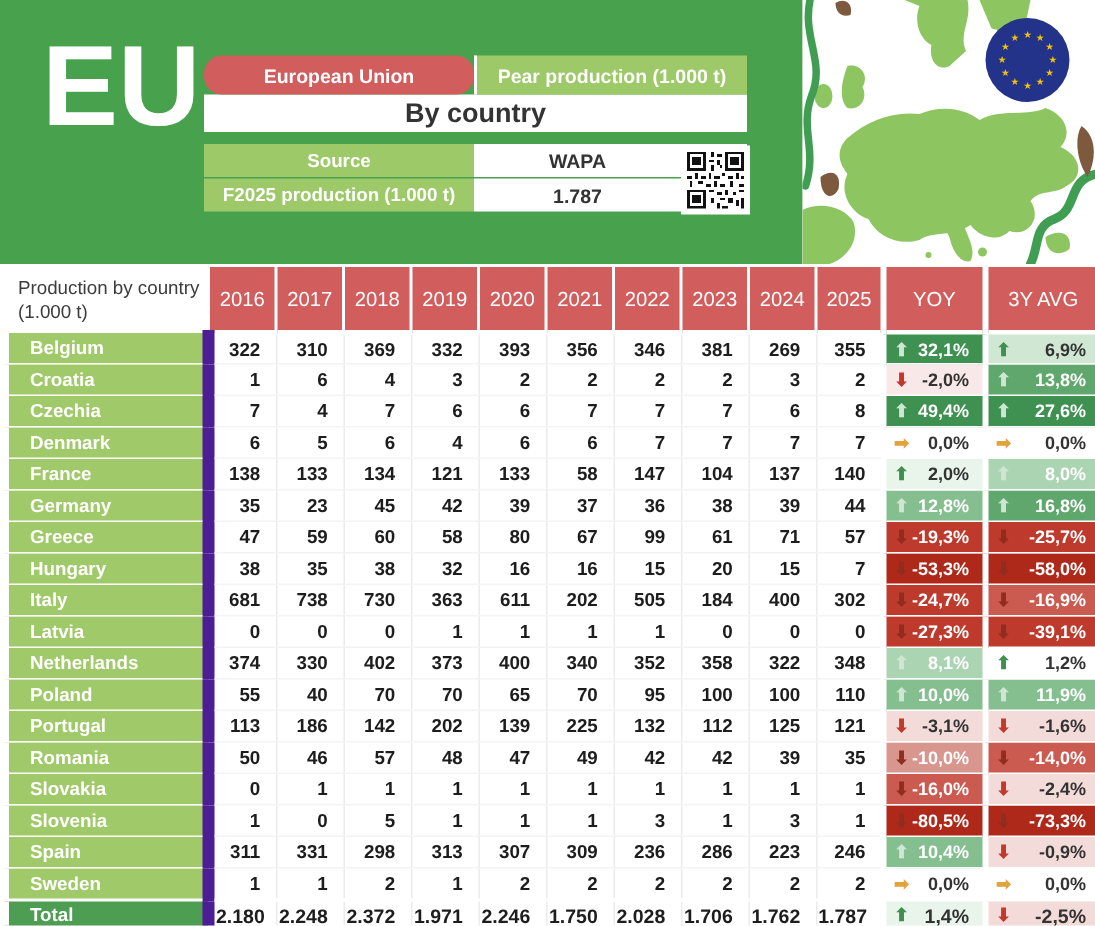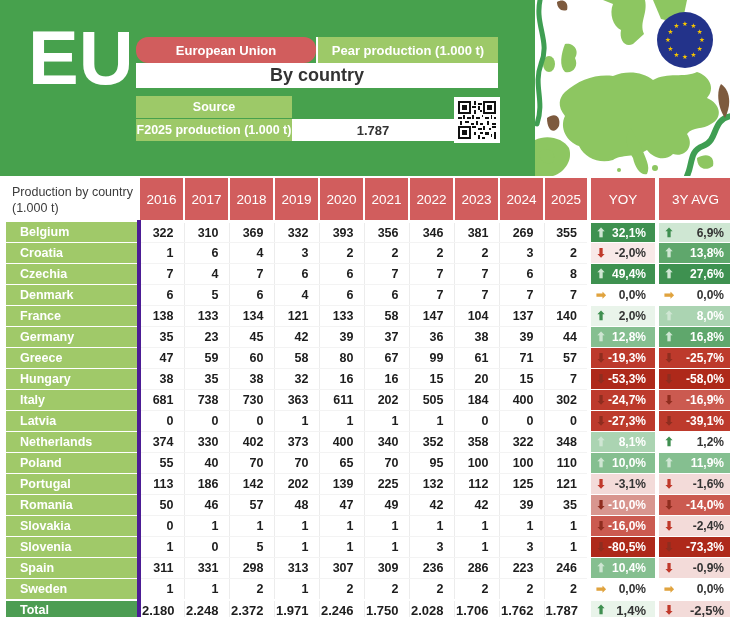--- a/index.html
+++ b/index.html
@@ -11,37 +11,37 @@
   .eu-code{position:absolute;left:12px;top:20px;font-size:76px;font-weight:bold;color:#fff;line-height:1;margin-left:16px;}
   .info{position:absolute;left:136px;top:37px;width:362px;}
   .info-row1{display:flex;height:26px;}
   .cell{display:flex;align-items:center;justify-content:center;font-weight:bold;}
   .cell-red{width:180px;background:#d15d5d;color:#fff;font-size:13px;border-radius:12px;}
   .cell-green{flex:1;background:#9dc968;border-left:2px solid #fff;color:#fff;font-size:13px;}
   .info-row2{height:25px;background:#fff;display:flex;align-items:center;justify-content:center;
              color:#333;font-weight:bold;font-size:18px;}
   .source{position:relative;margin-top:8px;}
   .source-row{display:flex;height:22px;margin-bottom:1px;}
-  .src-label{width:156px;background:#9dc968;color:#fff;font-size:12.5px;}
+  .src-label{width:180px;background:#9dc968;color:#fff;font-size:12.5px;}
   .src-value{flex:1;background:#fff;color:#333;font-size:13px;padding-right:44px;}
   .qr{position:absolute;right:-2px;top:1px;width:46px;height:46px;background:#fff;
       display:flex;align-items:center;justify-content:center;}
   .map{position:absolute;right:0;top:0;width:195px;height:176px;background:#fff;}
   .divider{height:2px;background:#fff;}
   
   table{border-collapse:collapse;table-layout:fixed;width:730px;}
   thead th{height:40px;}
   th.corner{background:#fff;text-align:left;vertical-align:middle;padding-left:9px;
             font-size:12.5px;line-height:1.3;color:#3c3c3c;font-weight:normal;}
   th.yh{background:#d15d5d;color:#fff;font-size:13.5px;font-weight:normal;text-align:center;
         border-left:2px solid #fff;border-right:2px solid #fff;border-bottom:3px solid #fff;}
   th.ph{border-left:4px solid #fff;}
   tbody tr{height:21px;}
   th.country{background:#a0c969;color:#fff;font-weight:bold;font-size:12.5px;text-align:left;
-             padding-left:14px;border-left:6px solid #fff;border-right:4px solid #4c1d95;
+             padding-left:14px;border-left:6px solid #fff;border-right:8px solid #4c1d95;
              border-bottom:1px solid #fff;white-space:nowrap;}
   td.num{text-align:right;padding-right:10px;font-size:12.5px;font-weight:bold;color:#1d1d1d;
          background:#fff;border-right:1px solid #ececec;border-bottom:1px solid #f3f3f3;}
   td.pct{font-size:12px;font-weight:bold;border-left:4px solid #fff;border-bottom:1px solid #fff;
          padding:0 9px 0 5px;}
   .pw{display:flex;justify-content:space-between;align-items:center;height:100%;}
   .arr{font-size:12px;line-height:1;}
   .dir-up{color:#3f8f50}.dir-down{color:#c0392b}.dir-flat{color:#e0a33e}
   
   .s-g5{background:#3e9150;color:#fff}.s-g4{background:#5fa76c;color:#fff}
@@ -65,20 +65,21 @@
 
   <div class="info">
     <div class="info-row1">
       <div class="cell cell-red">European Union</div>
       <div class="cell cell-green">Pear production (1.000 t)</div>
     </div>
     <div class="info-row2">By country</div>
     <div class="source">
       <div class="source-row">
         <div class="cell src-label">Source</div>
+        <div class="cell src-value">WAPA</div>
       </div>
       <div class="source-row">
         <div class="cell src-label">F2025 production (1.000 t)</div>
         <div class="cell src-value">1.787</div>
       </div>
       <div class="qr">
         <svg width="38" height="38" viewBox="0 0 21 21" shape-rendering="crispEdges">
           <rect width="21" height="21" fill="#fff"></rect>
           <path fill="#111" d="M0,0h7v7h-7z"></path>
             <path fill="#fff" d="M1,1h5v5h-5z"></path>

